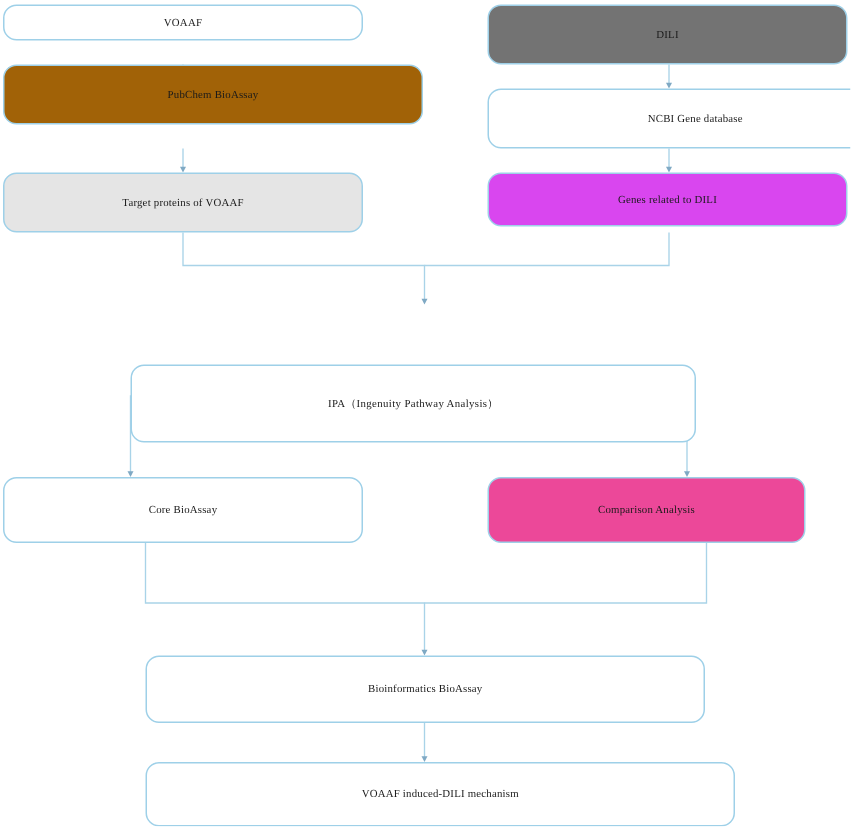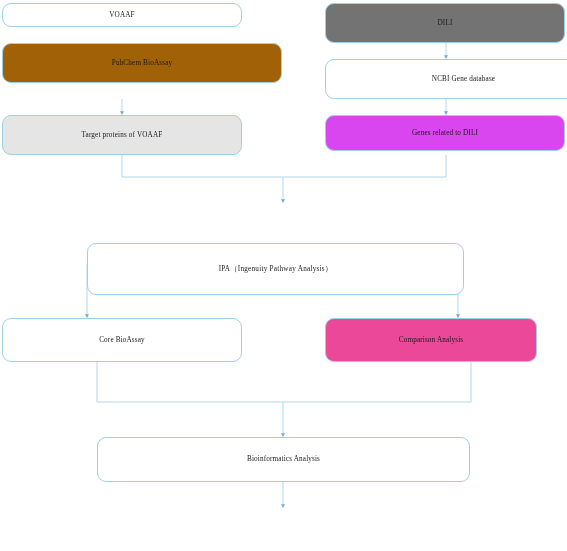--- a/index.html
+++ b/index.html
@@ -105,17 +105,20 @@
 
   <div class="node" style="left: 2px; top: 318px; width: 240px; height: 44px; border-color: rgb(158, 208, 232); background: rgb(255, 255, 255);">
     <span class="node-label">Core BioAssay</span>
   </div>
 
   <div class="node" style="left: 325px; top: 318px; width: 212px; height: 44px; border-color: rgb(158, 208, 232); background: #ec4899;">
     <span class="node-label">Comparison Analysis</span>
   </div>
 
   <div class="node" style="left: 97px; top: 437px; width: 373px; height: 45px; border-color: rgb(158, 208, 232); background: rgb(255, 255, 255);">
-    <span class="node-label">Bioinformatics Analysis</span>
+    <span class="node-label">Bioinformatics BioAssay</span>
   </div>
 
+  <div class="node" style="left: 97px; top: 508px; width: 393px; height: 43px; border-color: rgb(158, 208, 232); background: rgb(255, 255, 255);">
+    <span class="node-label">VOAAF induced-DILI mechanism</span>
+  </div>
 
 </div>
 
 </body></html>

